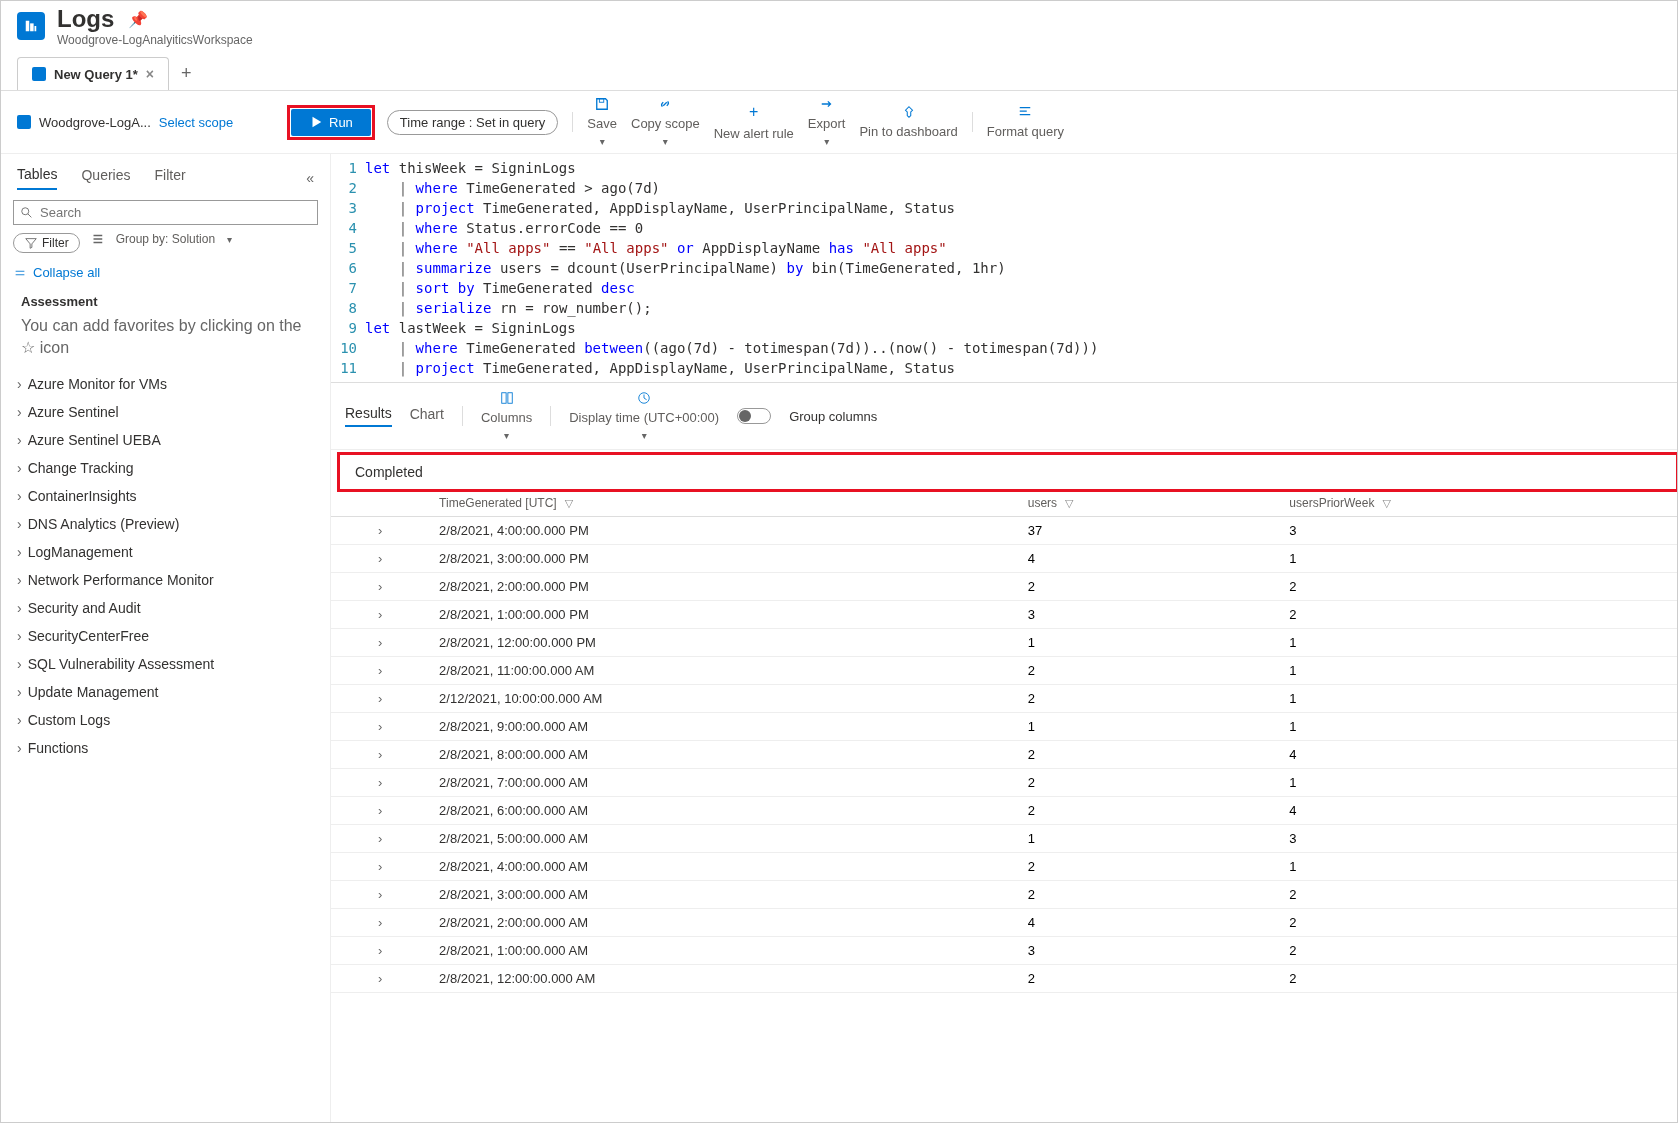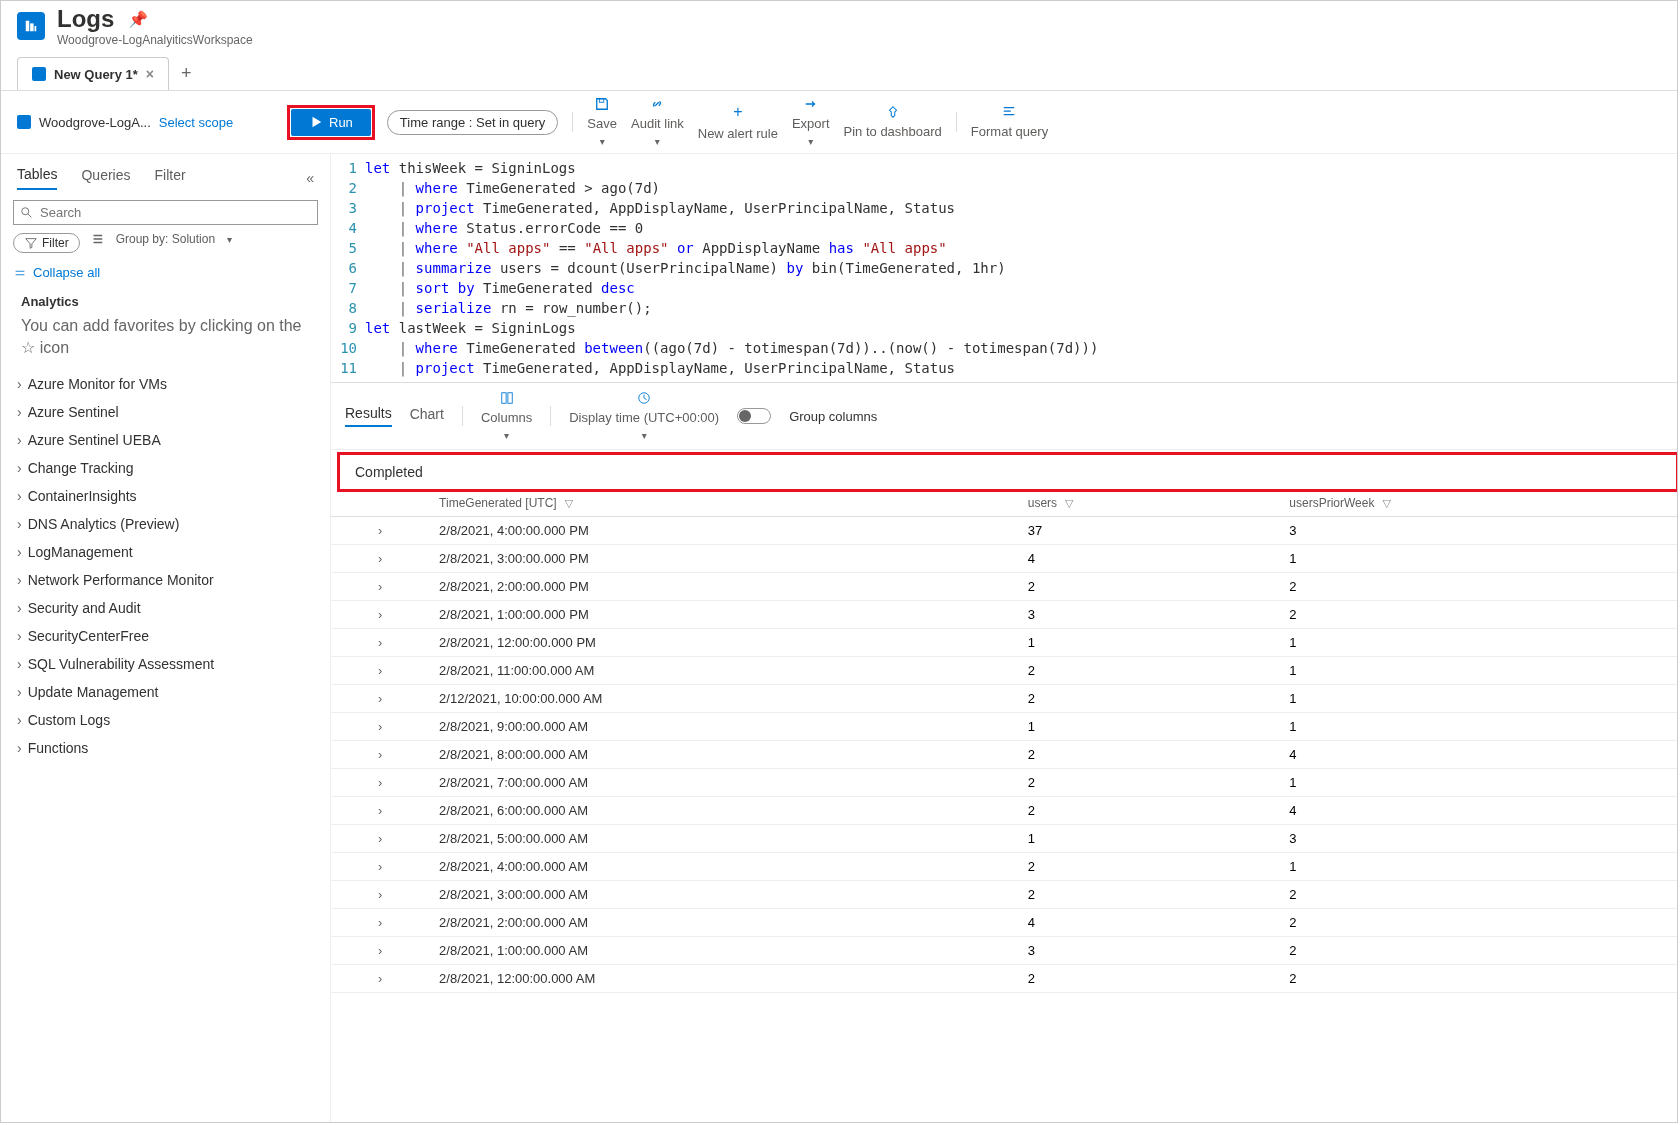--- a/index.html
+++ b/index.html
@@ -150,21 +150,21 @@
             <path d="M2 2h10l2 2v10H2z" fill="none" stroke="#0078d4" stroke-width="1.5"></path>
             <rect x="5" y="2" width="5" height="4" fill="none" stroke="#0078d4"></rect>
           </svg>
         <span>Save</span>
           <span class="chev">▾</span>
       </div>
       <div class="tb-item">
         <svg class="ic" viewBox="0 0 16 16">
             <path d="M6 10l4-4M5 11a3 3 0 010-4l1-1M11 5a3 3 0 010 4l-1 1" fill="none" stroke="#0078d4" stroke-width="1.5"></path>
           </svg>
-        <span>Audit link</span>
+        <span>Copy scope</span>
           <span class="chev">▾</span>
       </div>
       <div class="tb-item">
         <span style="color:#0078d4;font-size:16px;">+</span>
         <span>New alert rule</span>
       </div>
       <div class="tb-item">
         <svg class="ic" viewBox="0 0 16 16">
             <path d="M2 8h10M9 5l3 3-3 3" fill="none" stroke="#0078d4" stroke-width="1.5"></path>
           </svg>
@@ -217,21 +217,21 @@
           <span>Group by: Solution</span>
           <span class="chev">▾</span>
         </span>
       </div>
       <div class="collapse-all">
         <svg class="ic" viewBox="0 0 16 16">
             <path d="M3 6h10M3 10h10" stroke="#0078d4"></path>
           </svg>
         <span>Collapse all</span>
       </div>
-      <div class="favorites-head">Analytics</div>
+      <div class="favorites-head">Assessment</div>
       <div class="favorites-hint">You can add favorites by clicking on the ☆ icon</div>
       <div class="tree" id="tree">
           <div class="tree-item">Azure Monitor for VMs</div>
           <div class="tree-item">Azure Sentinel</div>
           <div class="tree-item">Azure Sentinel UEBA</div>
           <div class="tree-item">Change Tracking</div>
           <div class="tree-item">ContainerInsights</div>
           <div class="tree-item">DNS Analytics (Preview)</div>
           <div class="tree-item">LogManagement</div>
           <div class="tree-item">Network Performance Monitor</div>

